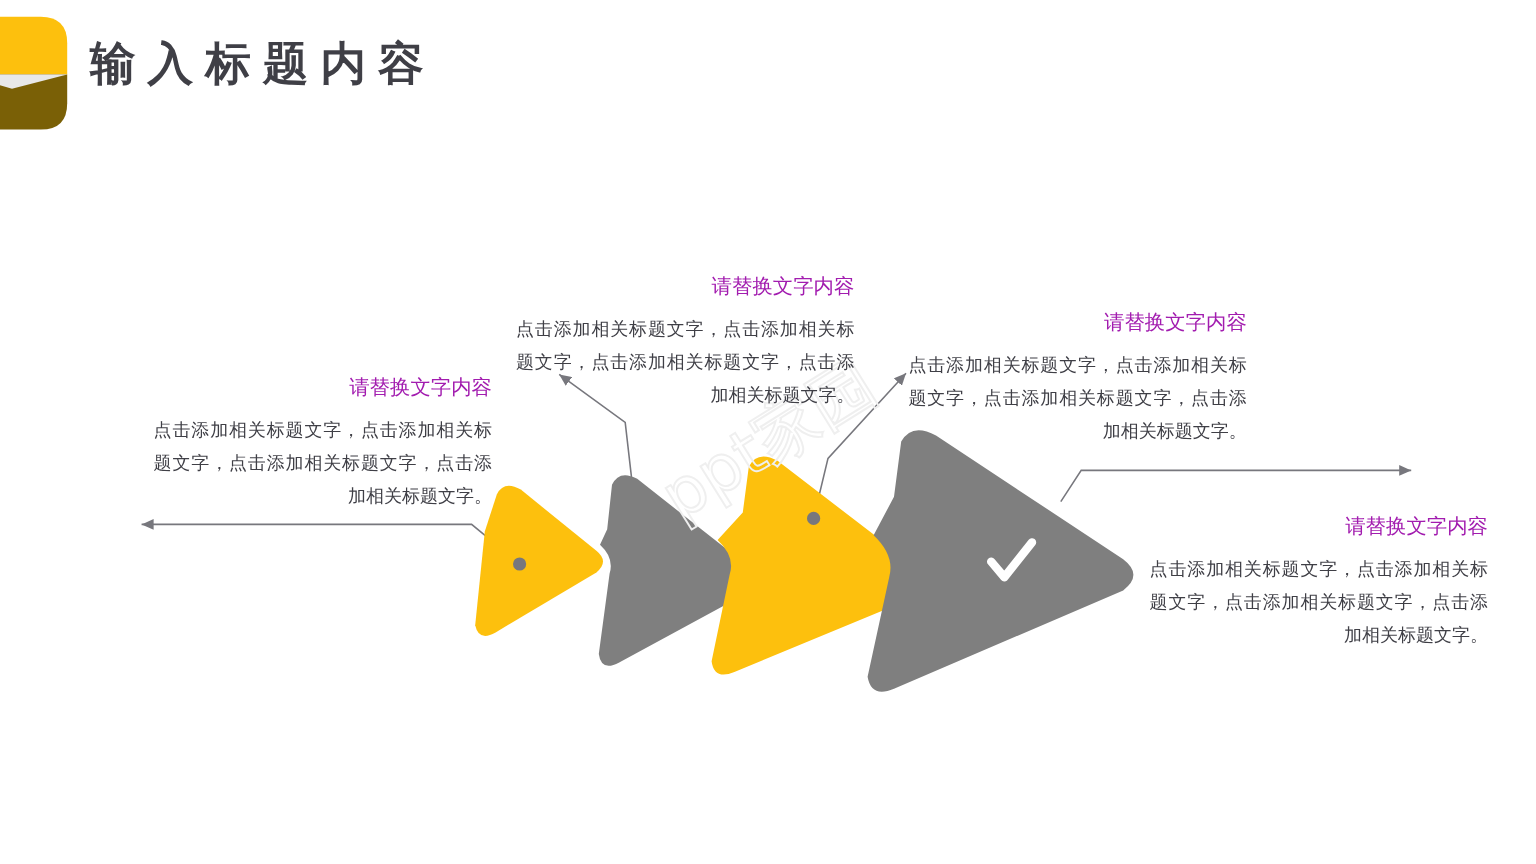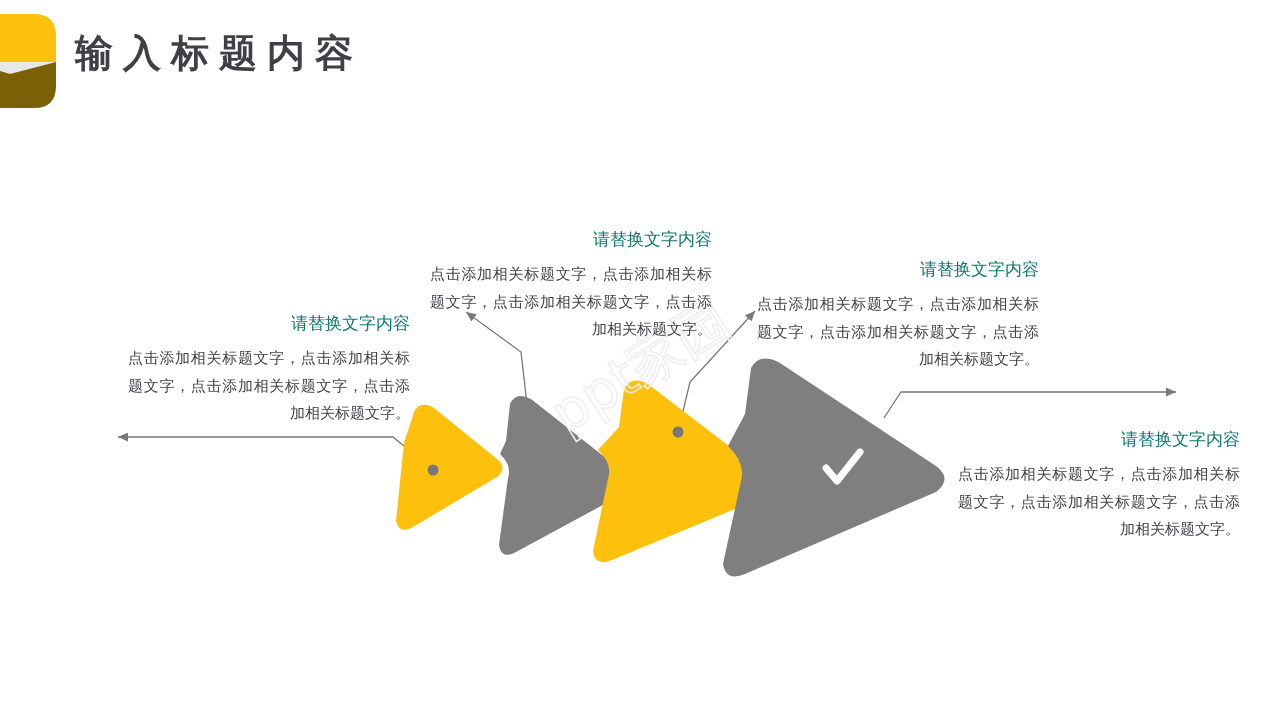--- a/index.html
+++ b/index.html
@@ -59,21 +59,21 @@
     pointer-events: none;
   }
 
   
   .callout {
     position: absolute;
     width: 282px;
   }
   .callout .c-title {
     font-size: 17px;
-    color: #0f766e;
+    color: #a21caf;
     line-height: 1.4;
     margin-bottom: 9px;
     font-family: "DejaVu Sans", "Liberation Sans", sans-serif;
   }
   .callout .c-body {
     font-size: 15px;
     color: #3f3f46;
     line-height: 1.85;
     text-align: justify;
     text-align-last: right;

